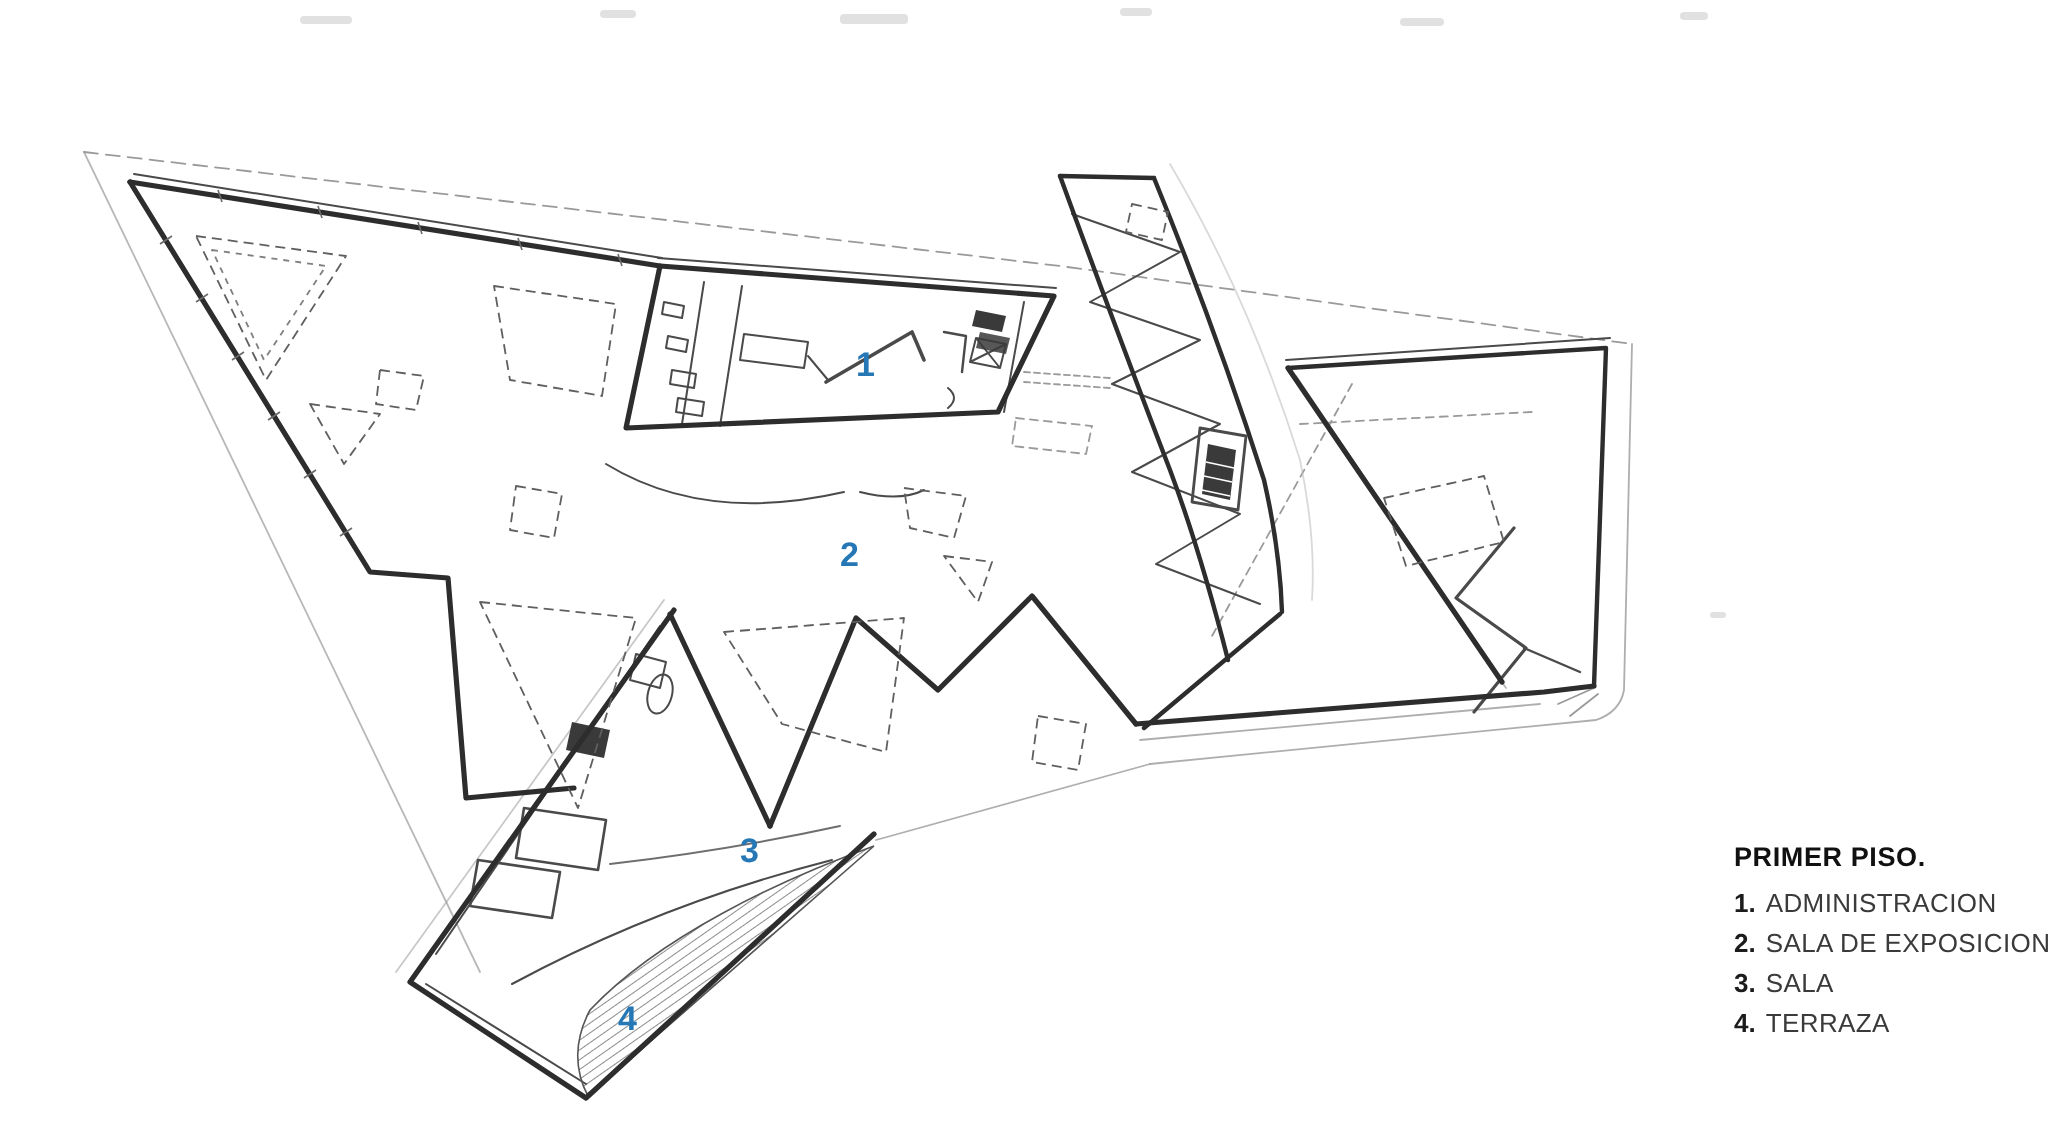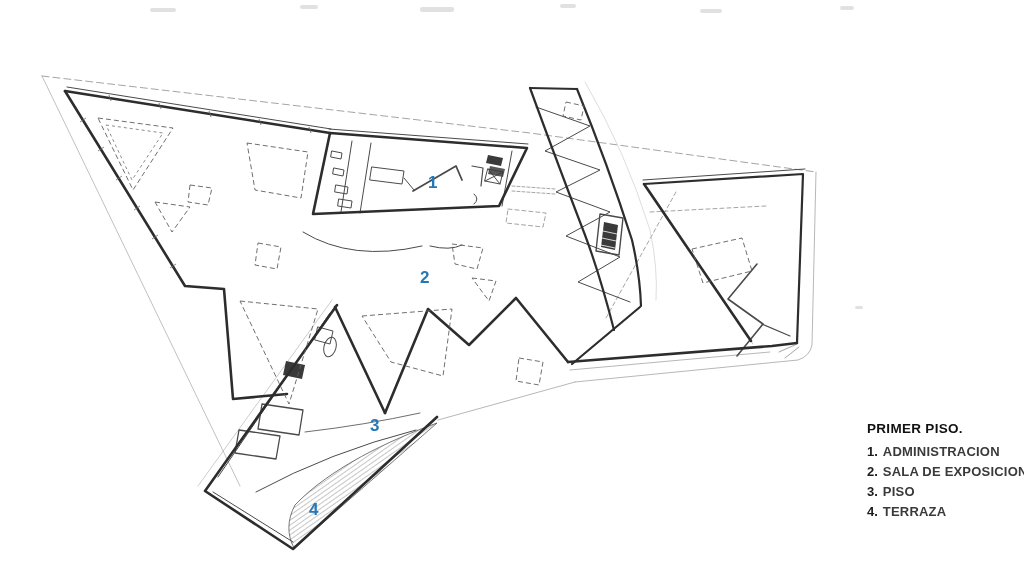--- a/index.html
+++ b/index.html
@@ -15,21 +15,21 @@
   .n1{left:428px;top:174px;}
   .n2{left:420px;top:269px;}
   .n3{left:370px;top:417px;}
   .n4{left:309px;top:501px;}
   .legend{position:absolute;left:867px;top:421px;}
   .legend-title{
     font-size:13.5px;font-weight:bold;color:#111;letter-spacing:.3px;margin-bottom:8px;
   }
   .legend-item{font-size:13px;margin-bottom:5px;white-space:nowrap;}
   .li-num{font-weight:bold;color:#1c1c1c;margin-right:5px;}
-  .li-label{color:#3a3a3a;letter-spacing:.2px;font-weight:bold;}
+  .li-label{color:#3a3a3a;letter-spacing:.2px;}
 </style>
 </head>
 <body>
 
 <div class="canvas">
 
   <svg width="1024" height="567" viewBox="0 0 1024 567">
     <defs>
       <pattern id="hatchP" patternUnits="userSpaceOnUse" width="4" height="4" patternTransform="rotate(55)">
         <line x1="0" y1="0" x2="0" y2="4" stroke="#5a5a5a" stroke-width="0.7"></line>
@@ -155,20 +155,20 @@
 
   <div class="legend">
     <div class="legend-title">PRIMER PISO.</div>
     <div class="legend-item">
       <span class="li-num">1.</span><span class="li-label">ADMINISTRACION</span>
     </div>
     <div class="legend-item">
       <span class="li-num">2.</span><span class="li-label">SALA DE EXPOSICIONES</span>
     </div>
     <div class="legend-item">
-      <span class="li-num">3.</span><span class="li-label">PISO</span>
+      <span class="li-num">3.</span><span class="li-label">SALA</span>
     </div>
     <div class="legend-item">
       <span class="li-num">4.</span><span class="li-label">TERRAZA</span>
     </div>
   </div>
 
 </div>
 
 </body></html>

